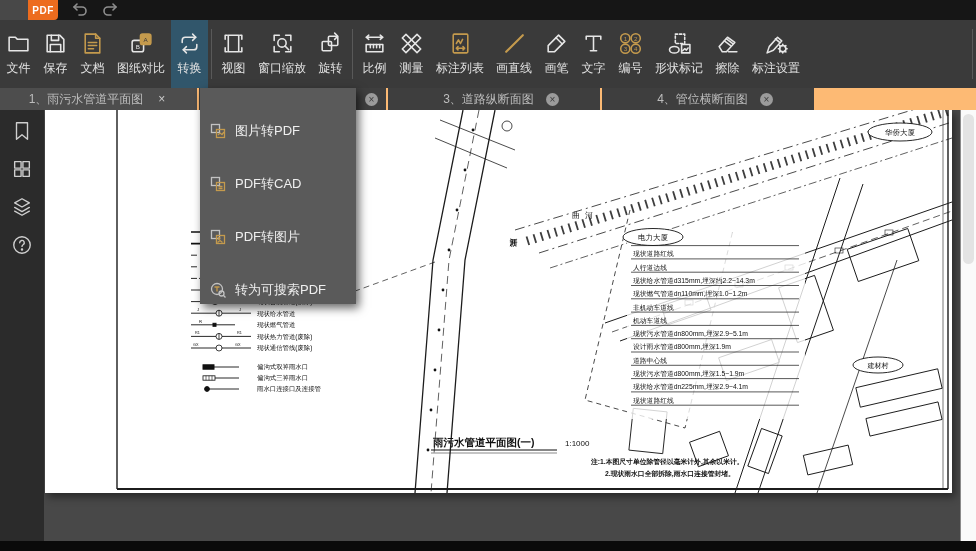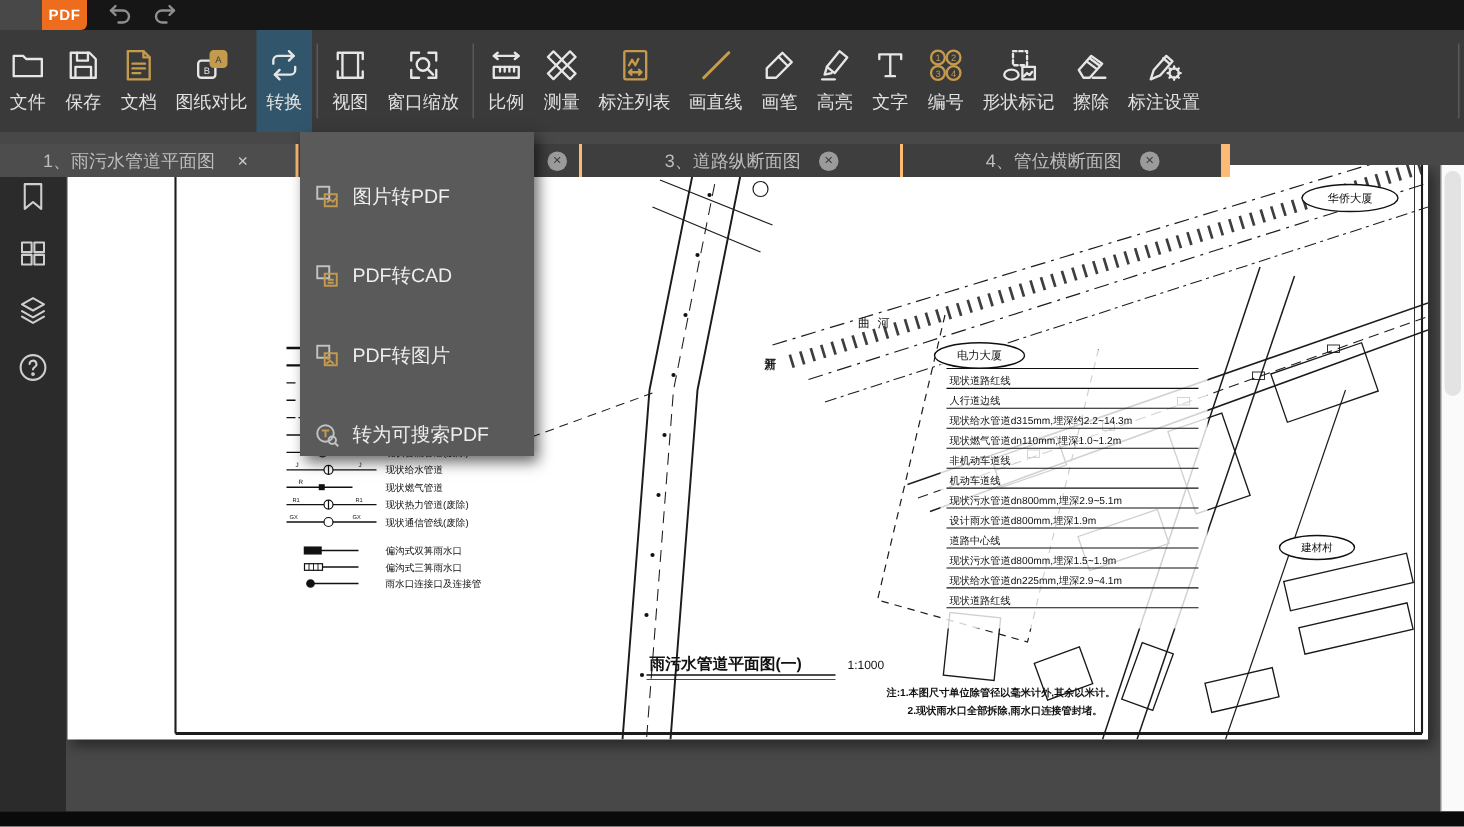--- a/index.html
+++ b/index.html
@@ -18,21 +18,21 @@
            display:flex;align-items:stretch;z-index:30;}
   .tbtn{display:flex;flex-direction:column;align-items:center;justify-content:center;gap:4px;
         padding:8px 6px;color:#e2e2e2;font-size:12px;white-space:nowrap;cursor:default;}
   .tbtn svg{width:25px;height:25px;fill:none;stroke:#e6e6e6;stroke-width:1.5;stroke-linecap:round;stroke-linejoin:round;}
   .tbtn svg .gold,.tbtn.goldicon svg{stroke:#c49a4d;}
   .tbtn svg .goldfill{fill:#c49a4d;stroke:#c49a4d;}
   .tbtn svg text{stroke:none;}
   .tbtn.active{background:#31566b;}
   .tsep{width:1px;background:#595959;margin:9px 3px;}
   
-  .tabbar{position:absolute;left:0;top:96px;width:820px;height:22px;background:#fdba74;
+  .tabbar{position:absolute;left:0;top:88px;width:976px;height:22px;background:#fdba74;
           display:flex;gap:2px;z-index:20;}
   .tab{height:22px;display:flex;align-items:center;justify-content:center;gap:12px;
        font-size:12px;color:#bdbdbd;background:#3e3e3e;}
   .tab.t1{width:197px;background:#4d4d4d;}
   .tab.t2{width:187px;justify-content:flex-end;padding-right:8px;box-sizing:border-box;}
   .tab.t3,.tab.t4{width:198px;padding-left:14px;}
   .tclose{width:13px;height:13px;border-radius:7px;background:#9b9b9b;color:#3c3c3c;
           font-size:10px;line-height:13px;text-align:center;}
   .tab.t1 .tclose{background:transparent;color:#c9c9c9;font-size:12px;}
   
@@ -128,20 +128,28 @@
     <span>视图</span>
   </div>
   <div class="tbtn">
     <svg viewBox="0 0 24 24">
         <path d="M4 9V4h5M20 9V4h-5M4 15v5h5M20 15v5h-5"></path>
         <circle cx="11.5" cy="11.5" r="4"></circle>
         <path d="M14.5 14.5 18 18"></path>
       </svg>
     <span>窗口缩放</span>
   </div>
+  <div class="tbtn">
+    <svg viewBox="0 0 24 24">
+        <rect x="4" y="10" width="9" height="9" rx="1"></rect>
+        <rect x="10" y="5" width="9" height="9" rx="1"></rect>
+        <path d="M16 2l3 3-3 3"></path>
+      </svg>
+    <span>旋转</span>
+  </div>
   <div class="tsep"></div>
   <div class="tbtn">
     <svg viewBox="0 0 24 24">
         <path d="M4 6h16M4 6l2.5-2M4 6l2.5 2M20 6l-2.5-2M20 6l-2.5 2"></path>
         <rect x="4" y="13" width="16" height="7"></rect>
         <path d="M8 13v3M11 13v3M14 13v3M17 13v3"></path>
       </svg>
     <span>比例</span>
   </div>
   <div class="tbtn">
@@ -168,28 +176,20 @@
         <path d="M4 20 20 4" stroke-width="2"></path>
       </svg>
     <span>画直线</span>
   </div>
   <div class="tbtn">
     <svg viewBox="0 0 24 24">
         <path d="M14 4l6 6-10 10H4v-6z"></path>
         <path d="M11.5 6.5 17.5 12.5"></path>
       </svg>
     <span>画笔</span>
-  </div>
-  <div class="tbtn">
-    <svg viewBox="0 0 24 24">
-        <path d="M7 13l8-10 5 4-8 10z"></path>
-        <path d="M7 13l-1.5 5L10 17"></path>
-        <path d="M4 21h8"></path>
-      </svg>
-    <span>高亮</span>
   </div>
   <div class="tbtn">
     <svg viewBox="0 0 24 24">
         <path d="M5 5h14M5 5v3M19 5v3M12 5v14M9 19h6"></path>
       </svg>
     <span>文字</span>
   </div>
   <div class="tbtn goldicon">
     <svg viewBox="0 0 24 24">
       <circle cx="7" cy="7" r="4.4"></circle>

